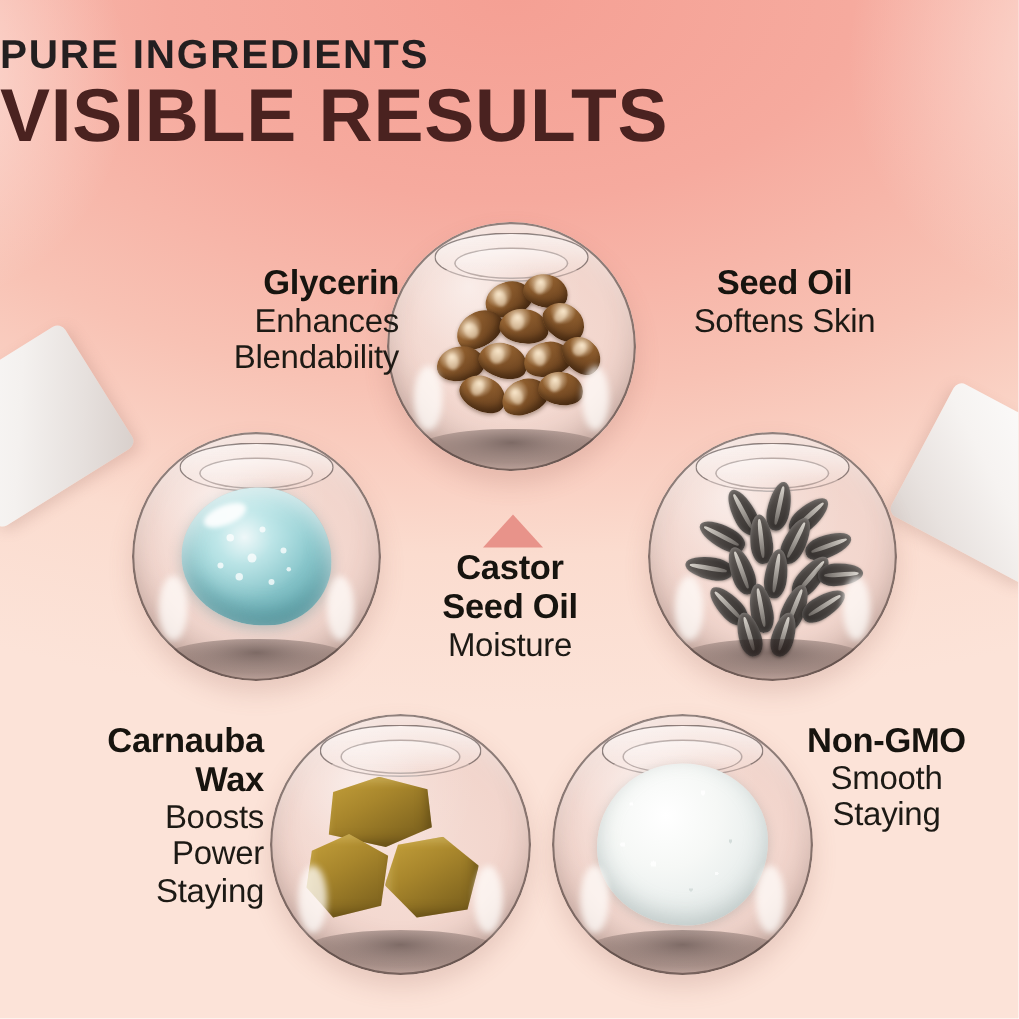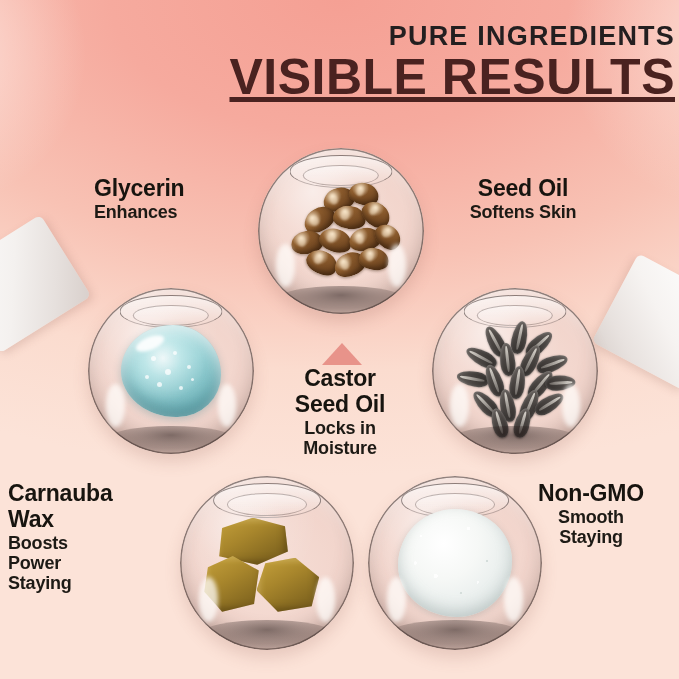--- a/index.html
+++ b/index.html
@@ -24,29 +24,29 @@
     position:absolute; inset:0;
     background:
       radial-gradient(circle 220px at -10% 8%, rgba(255,240,235,.75) 0%, rgba(255,240,235,0) 70%),
       radial-gradient(circle 240px at 108% 6%, rgba(255,238,232,.65) 0%, rgba(255,238,232,0) 70%);
     pointer-events:none;
   }
 
   
   .head-wrap{
     position:absolute; top:22px; left:0; width:675px;
-    text-align:right; z-index:6;
+    text-align:left; z-index:6;
   }
   .head-top{
     font-size:27px; font-weight:bold; letter-spacing:1.2px;
     color:#231f20; line-height:1.05;
   }
   .head-main{
     font-size:50px; font-weight:bold; letter-spacing:.5px;
-    color:#4a2220; line-height:1.02; margin-top:2px;text-decoration:underline;
+    color:#4a2220; line-height:1.02; margin-top:2px;
   }
 
   
   .prop{ position:absolute; z-index:2; pointer-events:none; }
   .prop-left{
     left:-34px; top:236px; width:108px; height:96px;
     background:linear-gradient(125deg,#fdfdfd 0%,#f4f1ef 45%,#e6e0dd 75%,#d8cfcb 100%);
     border-radius:6px;
     transform:rotate(-32deg);
     box-shadow:2px 4px 9px rgba(150,100,90,.22);
@@ -195,28 +195,28 @@
       radial-gradient(circle 3px at 70% 68%, rgba(255,255,255,.7) 0 40%, transparent 41%);
   }
 
   
   .label{ position:absolute; z-index:7; line-height:1.12; }
   .label .t{
     font-size:23px; font-weight:bold; color:#17140f;
     letter-spacing:-.2px;
   }
   .label .d{
-    font-size:18px; font-weight:bold; color:#1d1a15;
+    font-size:22px; font-weight:normal; color:#1d1a15;
     letter-spacing:-.2px;
   }
 
-  #lbl-glycerin { left:94px;  top:176px; width:172px; text-align:left; }
+  #lbl-glycerin { left:94px;  top:176px; width:172px; text-align:right; }
   #lbl-sunflower{ left:432px; top:176px; width:182px; text-align:center; }
   #lbl-castor   { left:277px; top:366px; width:126px; text-align:center; }
-  #lbl-carnauba { left:8px;   top:481px; width:168px; }
+  #lbl-carnauba { left:8px;   top:481px; width:168px; text-align:right; }
   #lbl-nongmo   { left:510px; top:481px; width:162px; text-align:center; }
 
   
   #castor-arrow{
     position:absolute; z-index:7;
     left:322px; top:343px;
     width:0; height:0;
     border-left:20px solid transparent;
     border-right:20px solid transparent;
     border-bottom:22px solid #e8938a;
@@ -329,33 +329,33 @@
       <div class="powder"></div>
     </div>
     <div class="glint-l"></div>
     <div class="glint-r"></div>
     <div class="base"></div>
   </div>
 
   <div class="label" id="lbl-glycerin">
     <div class="t">Glycerin</div>
     <div class="d">Enhances</div>
+    <div class="d">Blendability</div>
   </div>
 
   <div class="label" id="lbl-sunflower">
     <div class="t">Seed Oil</div>
     <div class="d">Softens Skin</div>
   </div>
 
   <div id="castor-arrow"></div>
 
   <div class="label" id="lbl-castor">
     <div class="t">Castor</div>
     <div class="t">Seed Oil</div>
-    <div class="d">Locks in</div>
     <div class="d">Moisture</div>
   </div>
 
   <div class="label" id="lbl-carnauba">
     <div class="t">Carnauba</div>
     <div class="t">Wax</div>
     <div class="d">Boosts</div>
     <div class="d">Power</div>
     <div class="d">Staying</div>
   </div>

